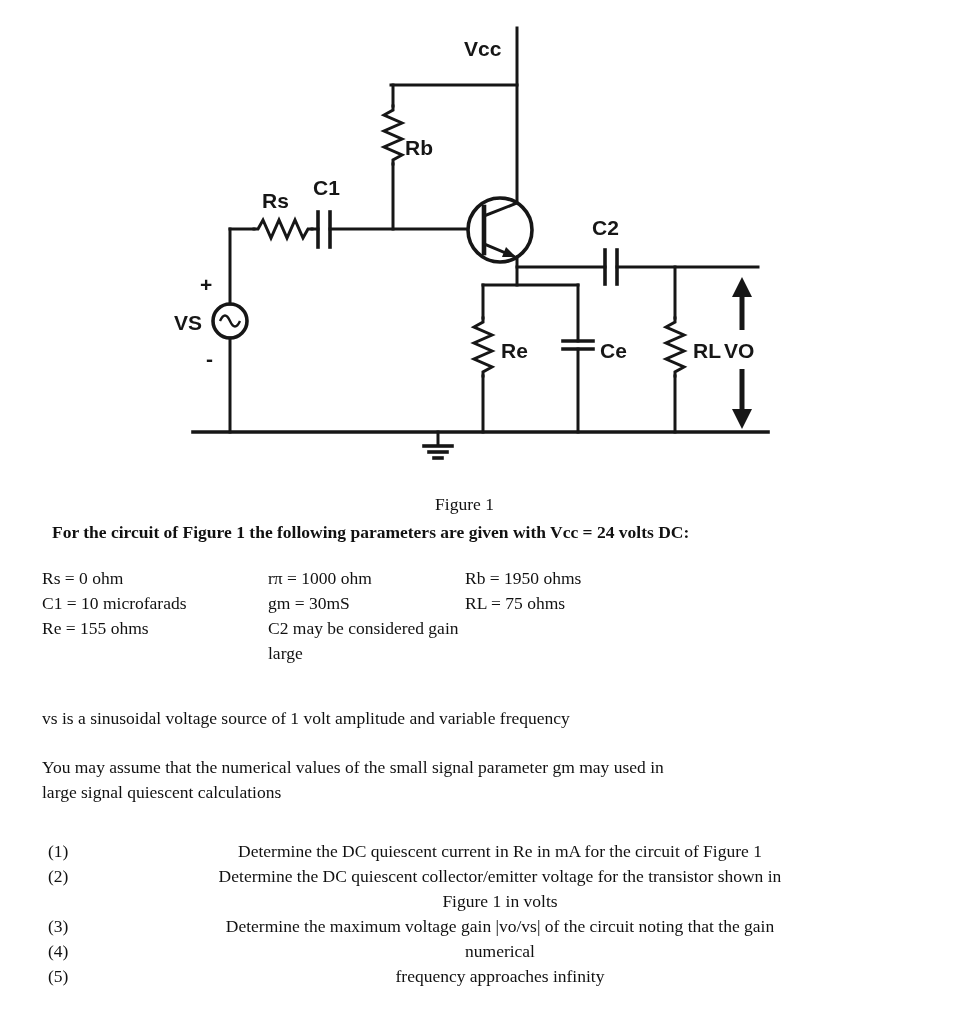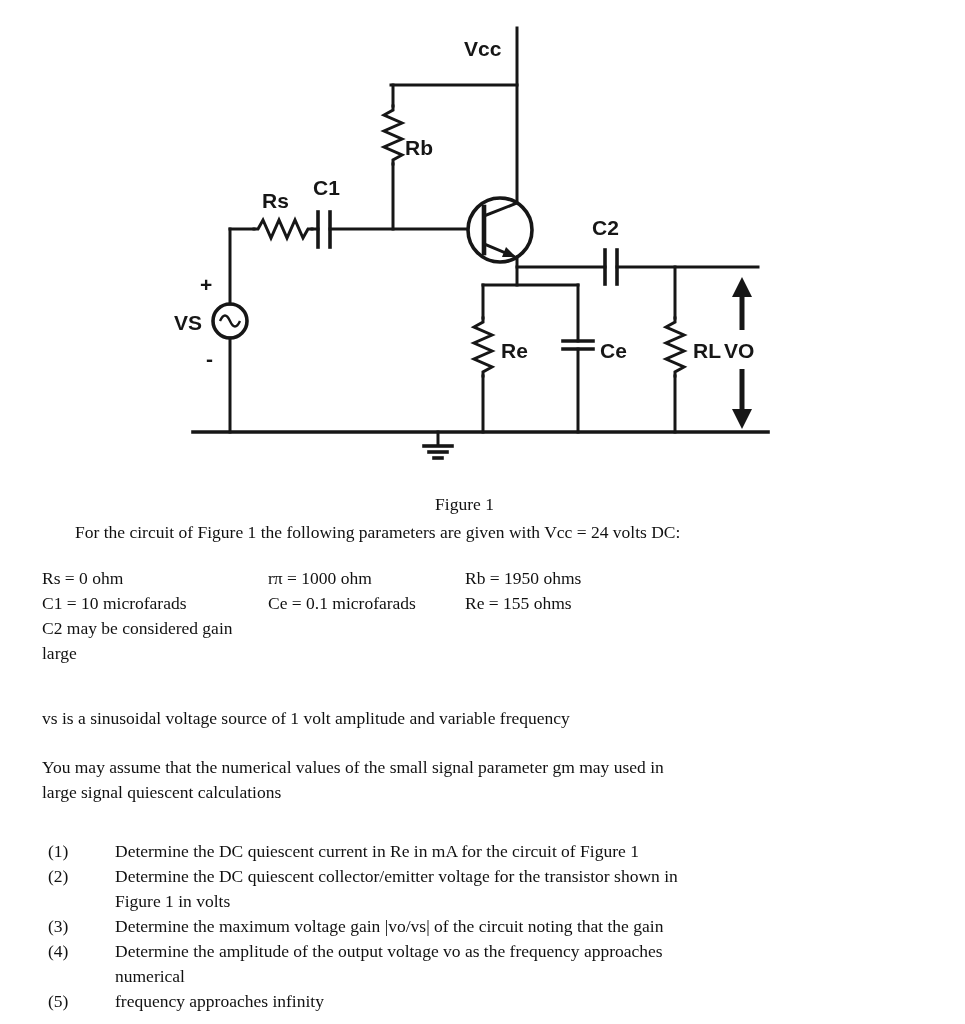--- a/index.html
+++ b/index.html
@@ -12,33 +12,33 @@
   svg{display:block;}
   svg .wire{stroke:#161616;stroke-width:3;fill:none;stroke-linecap:square;}
   svg .thick{stroke:#161616;stroke-width:3.6;fill:none;stroke-linecap:square;}
   svg .bar{stroke:#161616;stroke-width:4.6;fill:none;stroke-linecap:square;}
   svg .fillshape{fill:#161616;stroke:none;}
   svg .clabel{
     font-family:"Liberation Sans","DejaVu Sans",sans-serif;
     font-weight:bold;font-size:21px;fill:#161616;
   }
   .caption{text-align:center;line-height:24px;margin-top:2px;padding-left:44px;}
-  .intro{margin:4px 0 0 75px;line-height:24px;}
+  .intro{margin:4px 0 0 52px;line-height:24px;font-weight:bold;}
   .params{
     margin:22px 0 16px 42px;
     display:grid;
     grid-template-columns:226px 197px auto;
     line-height:25px;
   }
   .vs-note{margin:40px 0 0 42px;line-height:25px;}
   .assume{margin:24px 0 0 42px;line-height:25px;}
   .questions{margin:34px 0 0 48px;}
   .q{display:flex;line-height:25px;}
   .q-num{width:67px;flex:0 0 67px;}
-  .q-text{flex:1;}
+  .q-text{flex:1;text-align:center;}
 </style>
 </head>
 <body>
 
 <div class="page">
 
   <svg width="965" height="490" viewBox="0 0 965 490">
 
     <g>
       <path class="wire" d="M517,28 L517,203"></path>
@@ -142,21 +142,22 @@
 
   <div class="caption">Figure 1</div>
 
   <div class="intro">For the circuit of Figure 1 the following parameters are given with Vcc = 24 volts DC:</div>
 
   <div class="params">
     <div>Rs = 0 ohm</div>
     <div>rπ = 1000 ohm</div>
     <div>Rb = 1950 ohms</div>
     <div>C1 = 10 microfarads</div>
-    <div>Ce = 0.1 microfarads</div>
+    <div>gm = 30mS</div>
+    <div>RL = 75 ohms</div>
     <div>Re = 155 ohms</div>
     <div>C2 may be considered gain large</div>
   </div>
 
   <div class="vs-note">vs is a sinusoidal voltage source of 1 volt amplitude and variable frequency</div>
 
   <div class="assume">
     <div>You may assume that the numerical values of the small signal parameter gm may used in</div>
     <div>large signal quiescent calculations</div>
   </div>
@@ -178,21 +179,20 @@
     </div>
     <div class="q">
       <div class="q-num">(3)</div>
       <div class="q-text">
         <div>Determine the maximum voltage gain |vo/vs| of the circuit noting that the gain</div>
       </div>
     </div>
     <div class="q">
       <div class="q-num">(4)</div>
       <div class="q-text">
-        <div>Determine the amplitude of the output voltage vo as the frequency approaches</div>
         <div>numerical</div>
       </div>
     </div>
     <div class="q">
       <div class="q-num">(5)</div>
       <div class="q-text">
         <div>frequency approaches infinity</div>
       </div>
     </div>
   </div>

